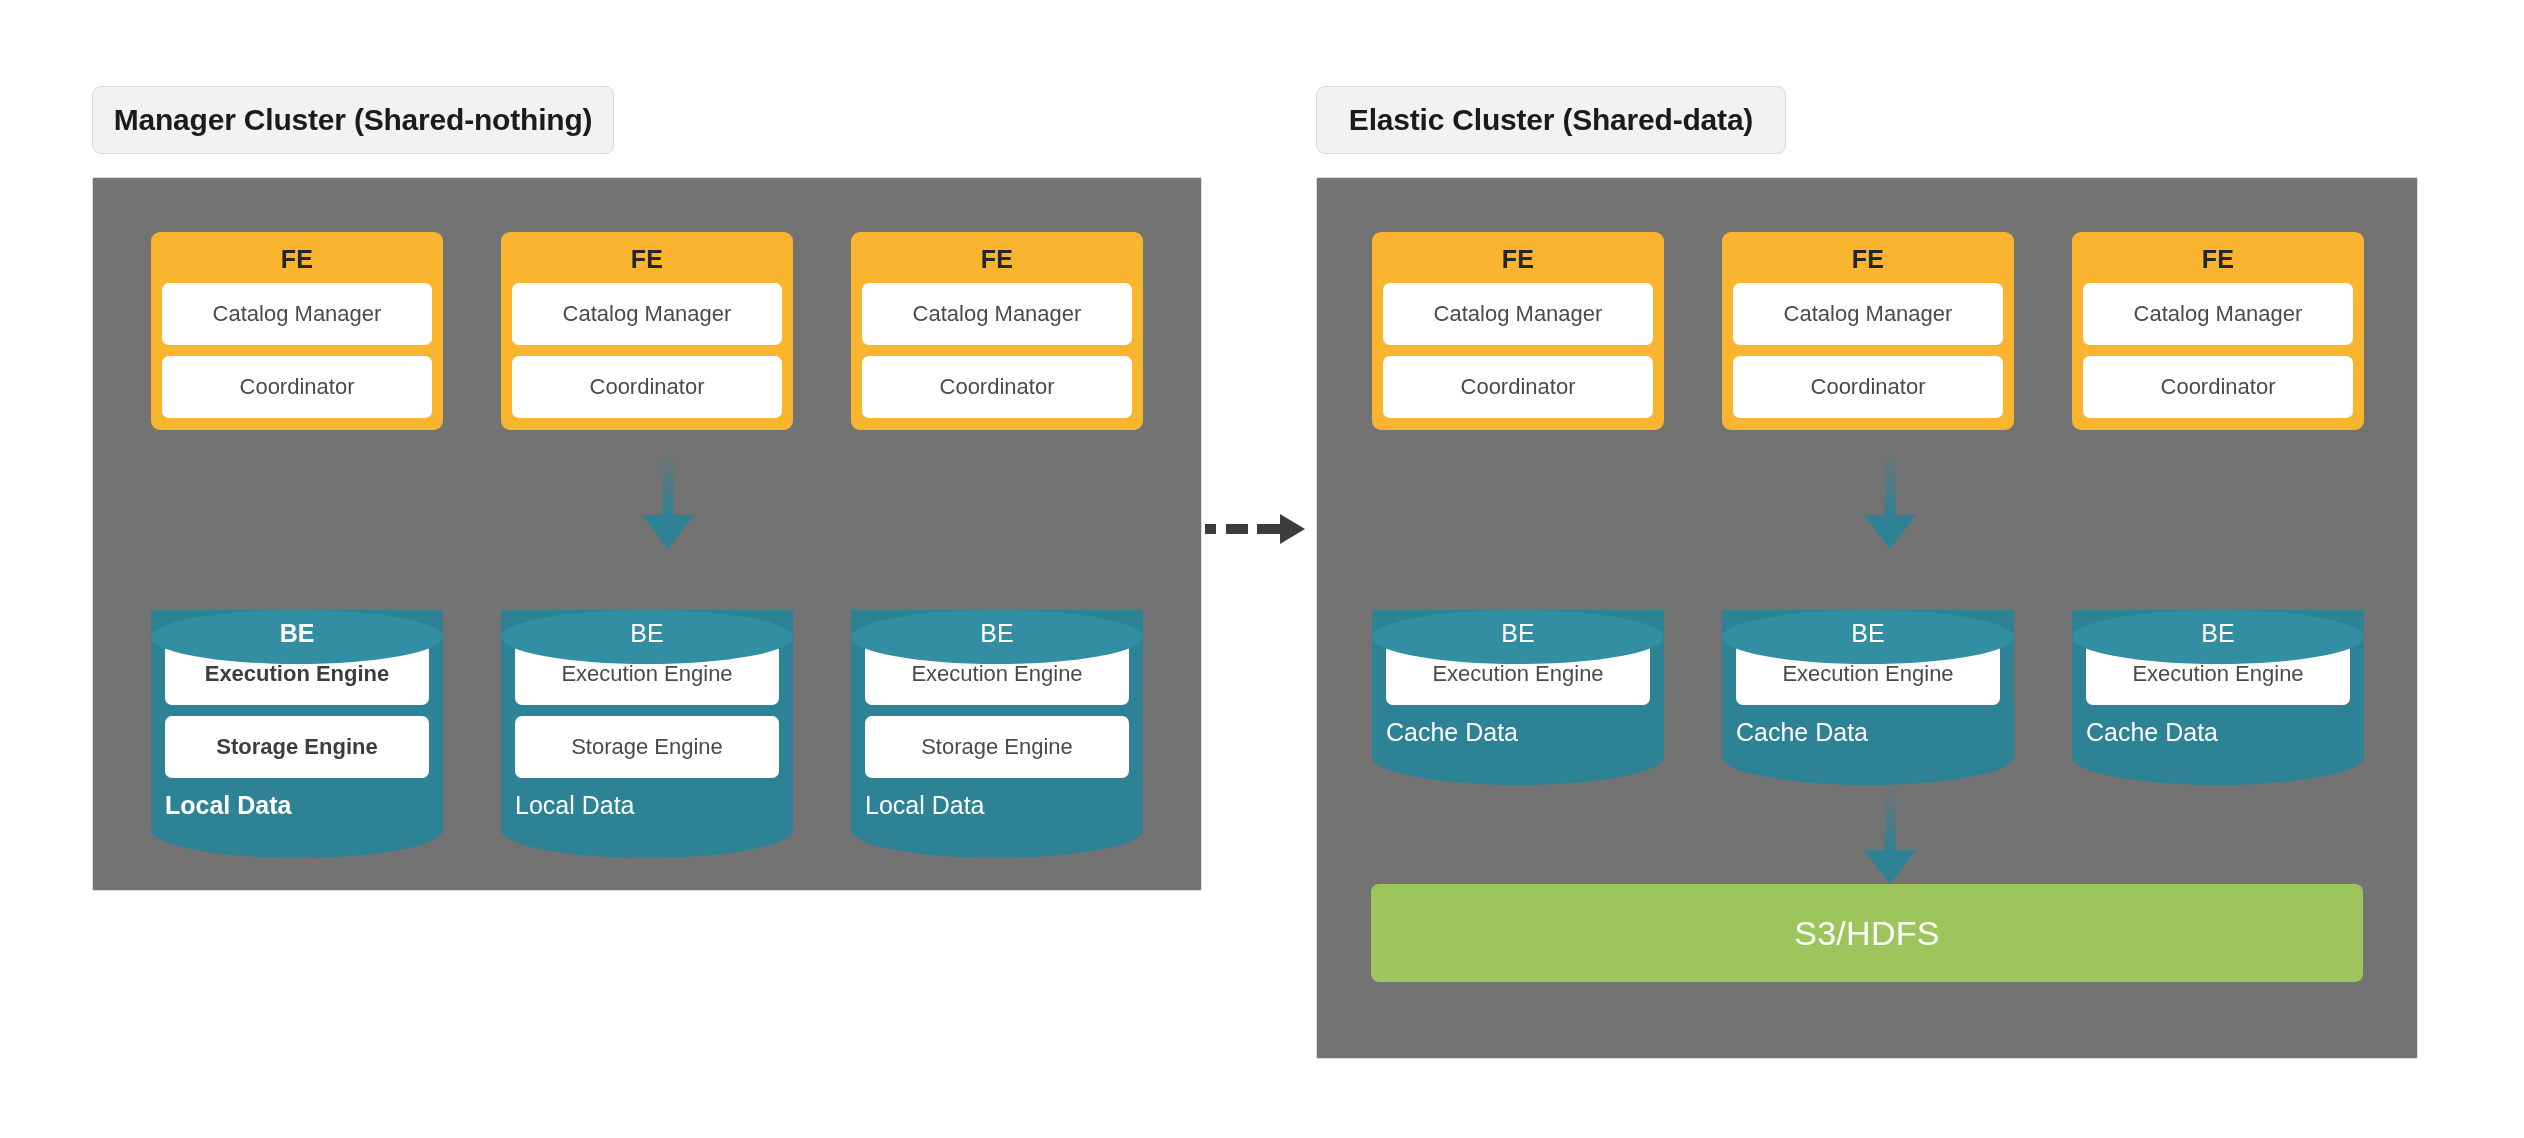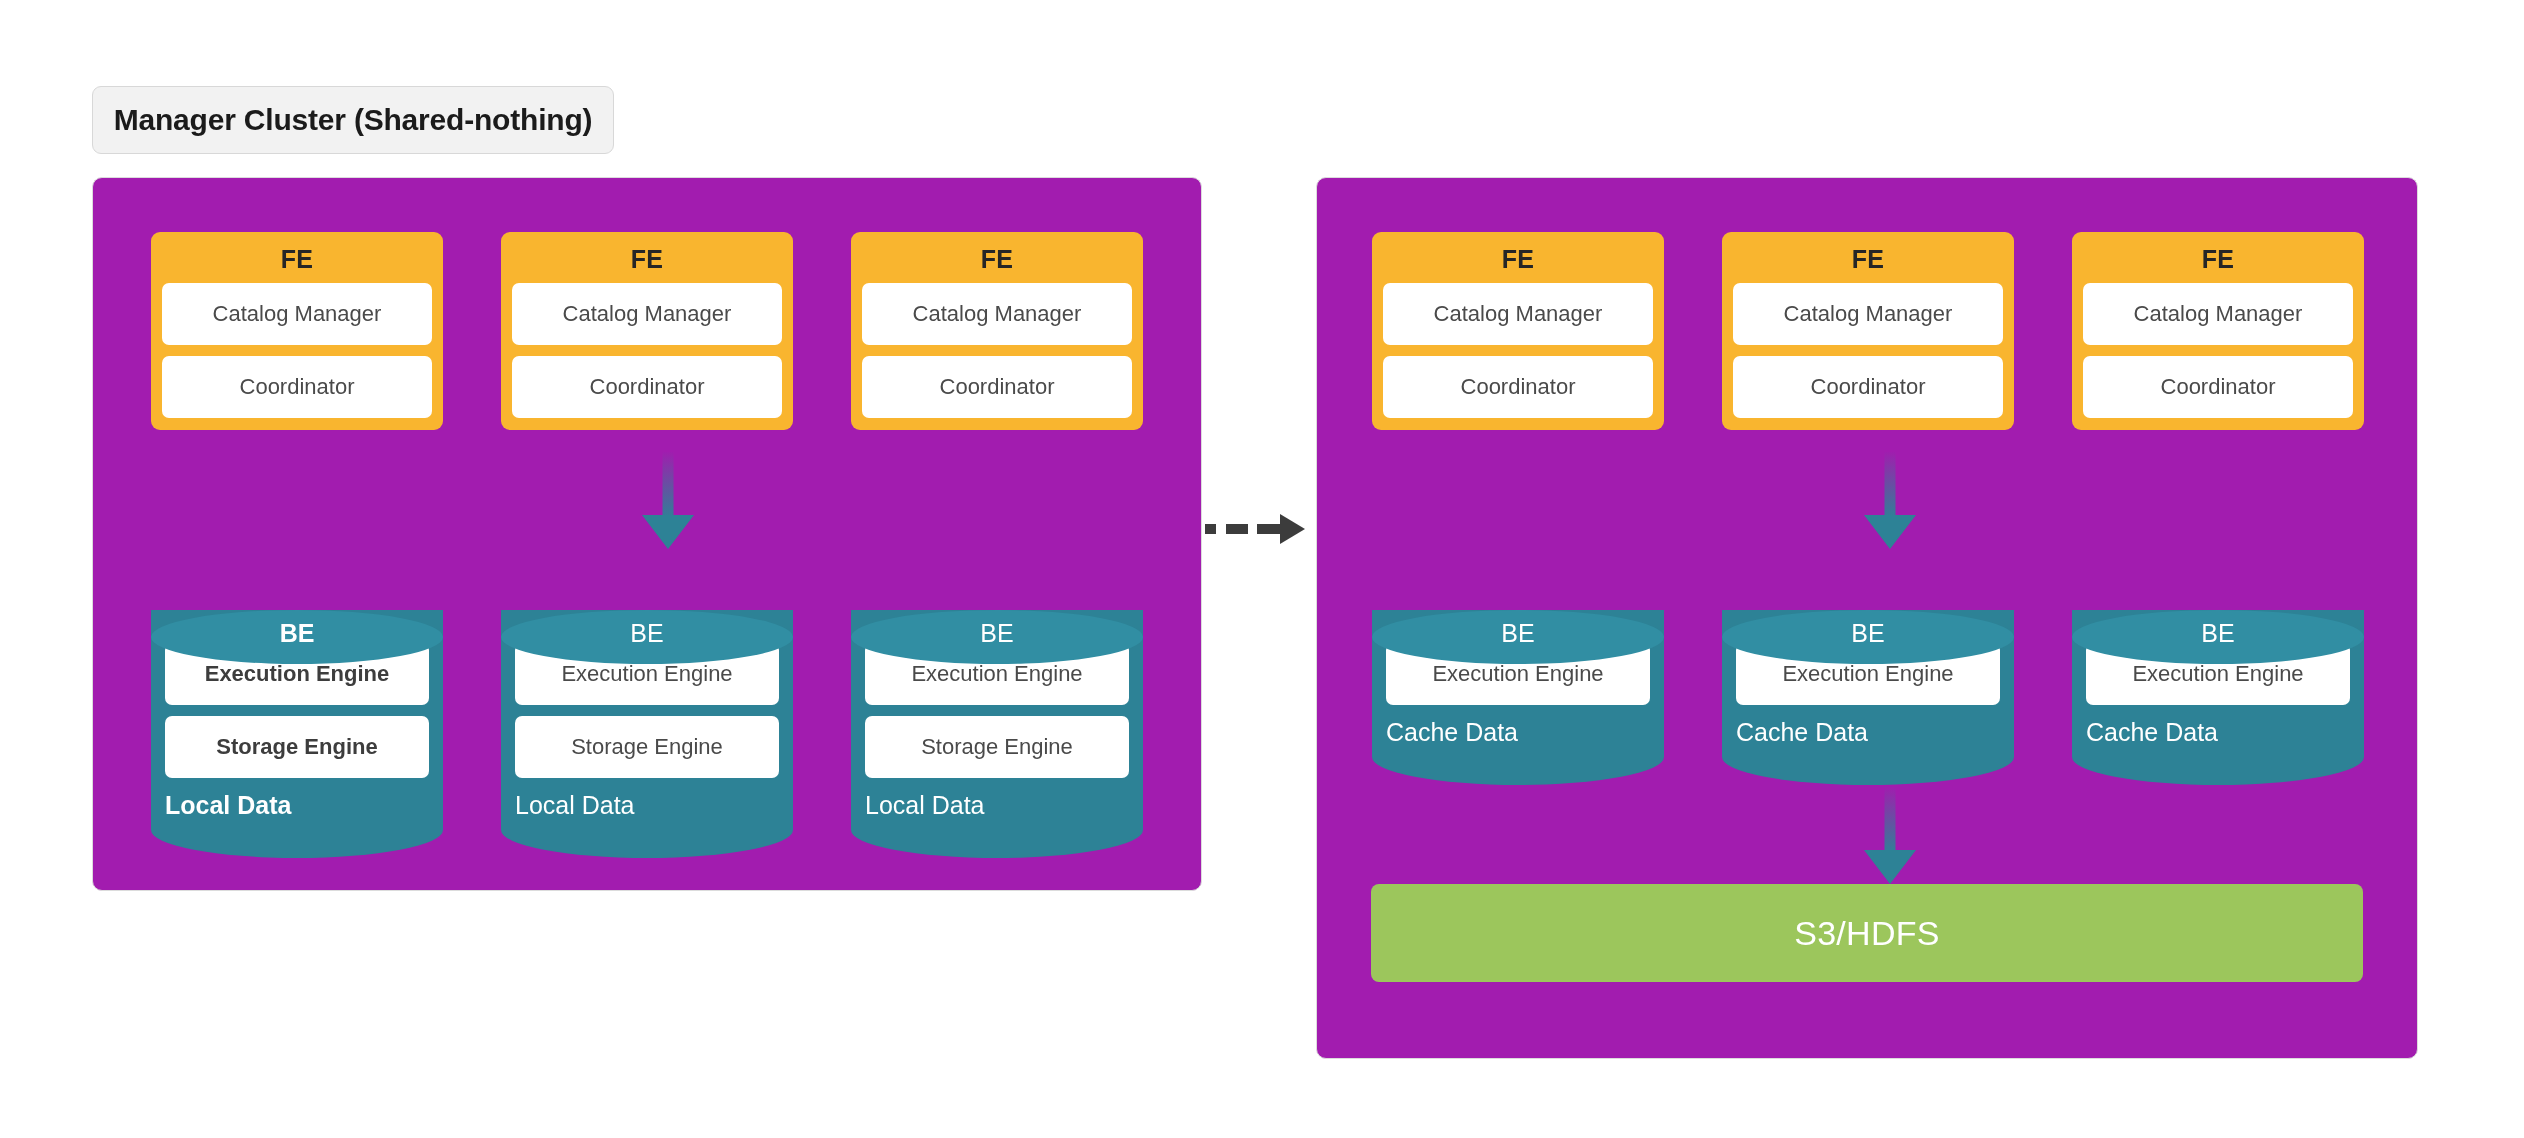--- a/index.html
+++ b/index.html
@@ -21,23 +21,23 @@
     font-size: 30px; font-weight: 700; color: #1b1b1b;
     letter-spacing: -0.2px;
     white-space: nowrap;
   }
   #title-classic { left: 92px; top: 86px; width: 522px; height: 68px; }
   #title-elastic { left: 1316px; top: 86px; width: 470px; height: 68px; }
 
   
   .cluster-panel {
     position: absolute;
-    background: #a21caf;
+    background: #737373;
     border: 1px solid #dcdcdc;
-    border-radius: 10px;
+    border-radius: 2px;
   }
   #panel-classic { left: 92px; top: 177px; width: 1110px; height: 714px; }
   #panel-elastic { left: 1316px; top: 177px; width: 1102px; height: 882px; }
 
   
   .node-col { position: absolute; width: 292px; }
   .classic-col-0 { left: 58px; }
   .classic-col-1 { left: 408px; }
   .classic-col-2 { left: 758px; }
   .elastic-col-0 { left: 55px; }
@@ -239,20 +239,21 @@
     <div class="head"></div>
   </div>
 
   <div id="transition-arrow">
     <div class="dot"></div>
     <div class="dash"></div>
     <div class="tail"></div>
     <div class="head"></div>
   </div>
 
+  <div class="title-chip" id="title-elastic">Elastic Cluster (Shared-data)</div>
 
   <div class="cluster-panel" id="panel-elastic">
 
     <div class="node-col elastic-col-0 row-fe">
       <div class="fe-box">
         <div class="fe-title">FE</div>
         <div class="fe-slot">Catalog Manager</div>
         <div class="fe-slot">Coordinator</div>
       </div>
     </div>

